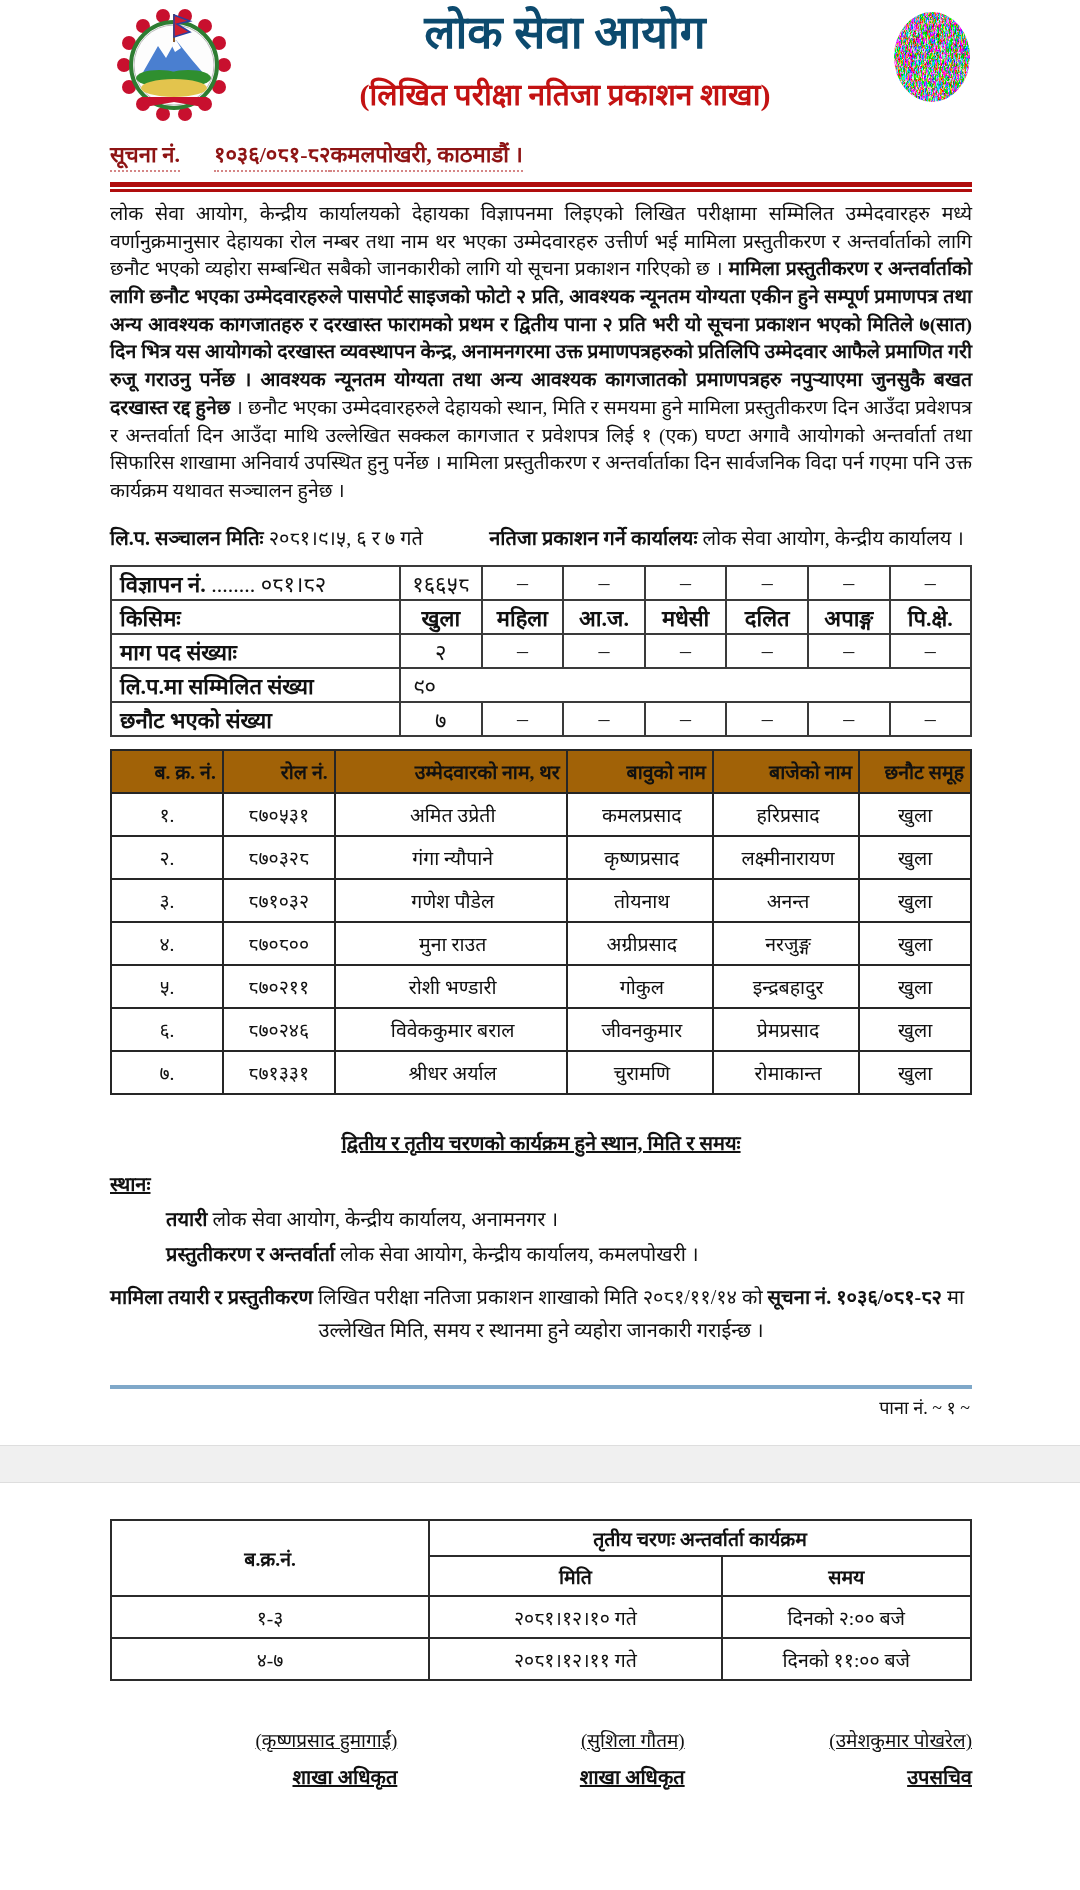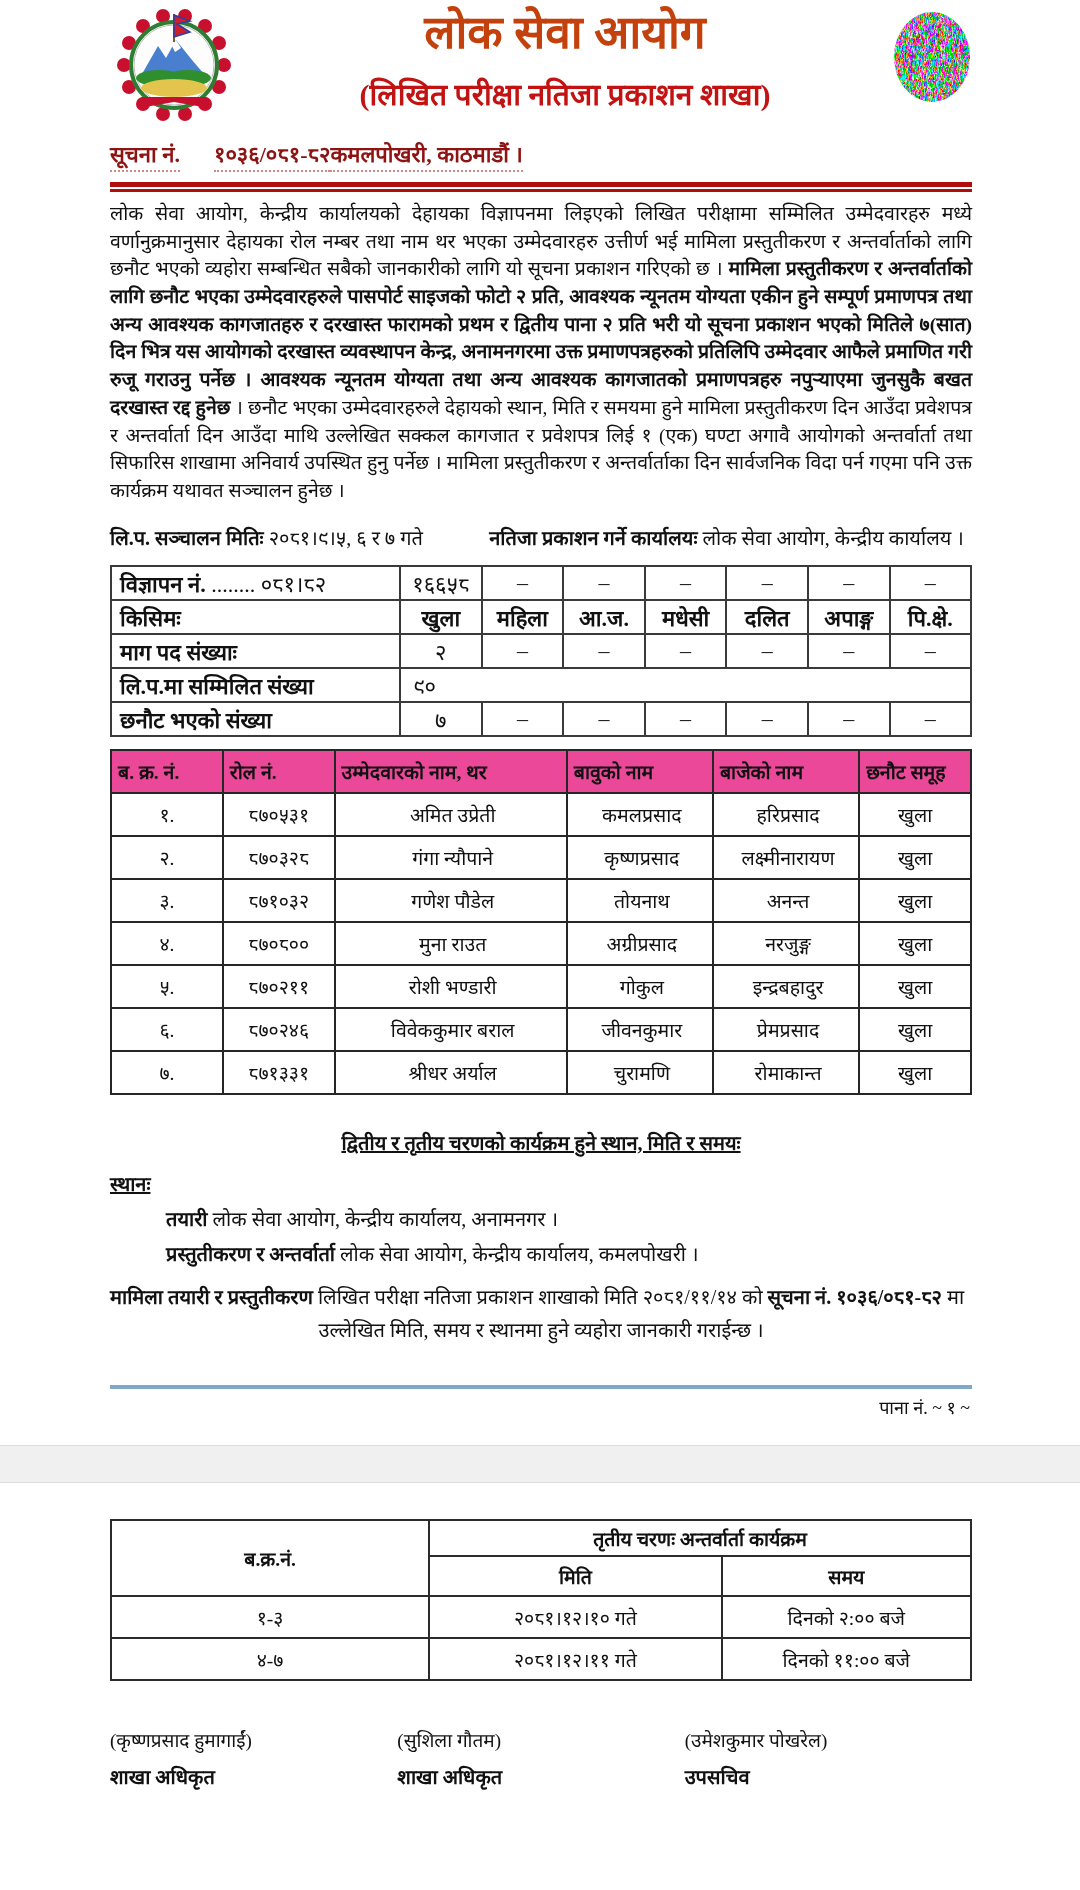--- a/index.html
+++ b/index.html
@@ -8,21 +8,21 @@
     font-family:"Liberation Serif","DejaVu Serif",serif;
     color:#111;overflow:hidden;
   }
   .page1{padding:6px 108px 0 110px;}
   .page2{padding:36px 108px 0 110px;}
 
   
   .hdr{display:flex;align-items:flex-start;}
   .hdr-emblem{width:128px;height:114px;flex:0 0 auto;margin-top:2px;}
   .hdr-center{flex:1 1 auto;text-align:center;padding-top:2px;}
-  .hdr-title{font-size:46px;font-weight:bold;color:#c2410c;line-height:1.1;}
+  .hdr-title{font-size:46px;font-weight:bold;color:#0c4a6e;line-height:1.1;}
   .hdr-sub{font-size:30px;font-weight:bold;color:#c31212;margin-top:14px;}
   .hdr-stamp{width:80px;height:94px;flex:0 0 auto;margin-top:4px;}
 
   
   .notice-row{display:flex;justify-content:flex-start;align-items:flex-end;
     margin-top:16px;font-size:22px;font-weight:bold;color:#8e1414;}
   .notice-left{display:flex;gap:34px;}
   .dotted-u{border-bottom:2px dotted rgba(178,34,34,.55);padding-bottom:2px;}
 
   .red-rule{margin-top:10px;border-top:5px solid #b00d0d;border-bottom:3px solid #b00d0d;height:2px;}
@@ -43,21 +43,21 @@
 
   
   table{border-collapse:collapse;width:100%;}
   .vtab{margin-top:14px;font-size:22px;}
   .vtab td{border:2px solid #3a3a3a;height:28px;text-align:center;padding:1px 4px;}
   .vtab td.lbl{text-align:left;padding-left:8px;white-space:nowrap;}
   .vtab .vspan{text-align:left;padding-left:12px;}
 
   .ctab{margin-top:12px;font-size:19.5px;}
   .ctab td,.ctab th{border:2px solid #262626;height:39px;padding:1px 6px;}
-  .ctab thead th{background:#ec4899;font-weight:bold;text-align:left;}
+  .ctab thead th{background:#a16207;font-weight:bold;text-align:right;}
   .ctab td.c{text-align:center;}
   .ctab td.l{text-align:center;padding-left:10px;}
 
   
   .sched-head{margin-top:34px;font-size:20px;font-weight:bold;text-decoration:underline;text-align:center;}
   .sthan{margin-top:14px;font-size:20px;font-weight:bold;text-decoration:underline;}
   .loc-item{margin-left:56px;margin-top:8px;font-size:20px;}
   .note{margin-top:16px;font-size:20px;}
   .note-l2{text-align:center;margin-top:6px;}
 
@@ -69,21 +69,21 @@
   
   .itab{font-size:19.5px;}
   .itab td,.itab th{border:2px solid #2b2b2b;padding:2px 6px;text-align:center;}
   .itab .h1{height:36px;font-weight:bold;}
   .itab .h2{height:40px;font-weight:bold;}
   .itab .dr{height:42px;}
   .itab .corner{font-weight:bold;}
 
   
   .sigs{display:flex;margin-top:46px;}
-  .sig{flex:1;text-align:left;}
+  .sig{flex:1;text-align:right;text-decoration:underline;}
   .sig-name{font-size:19px;}
   .sig-title{font-size:20px;font-weight:bold;margin-top:10px;}
 </style>
 </head>
 <body>
 
 <div class="page1">
 
   <div class="hdr">
     <svg class="hdr-emblem" viewBox="0 0 120 114">

